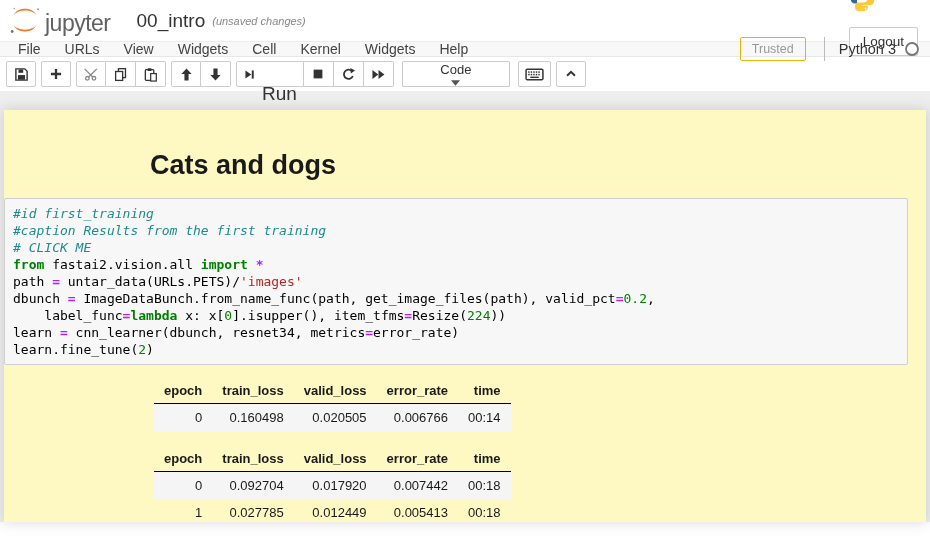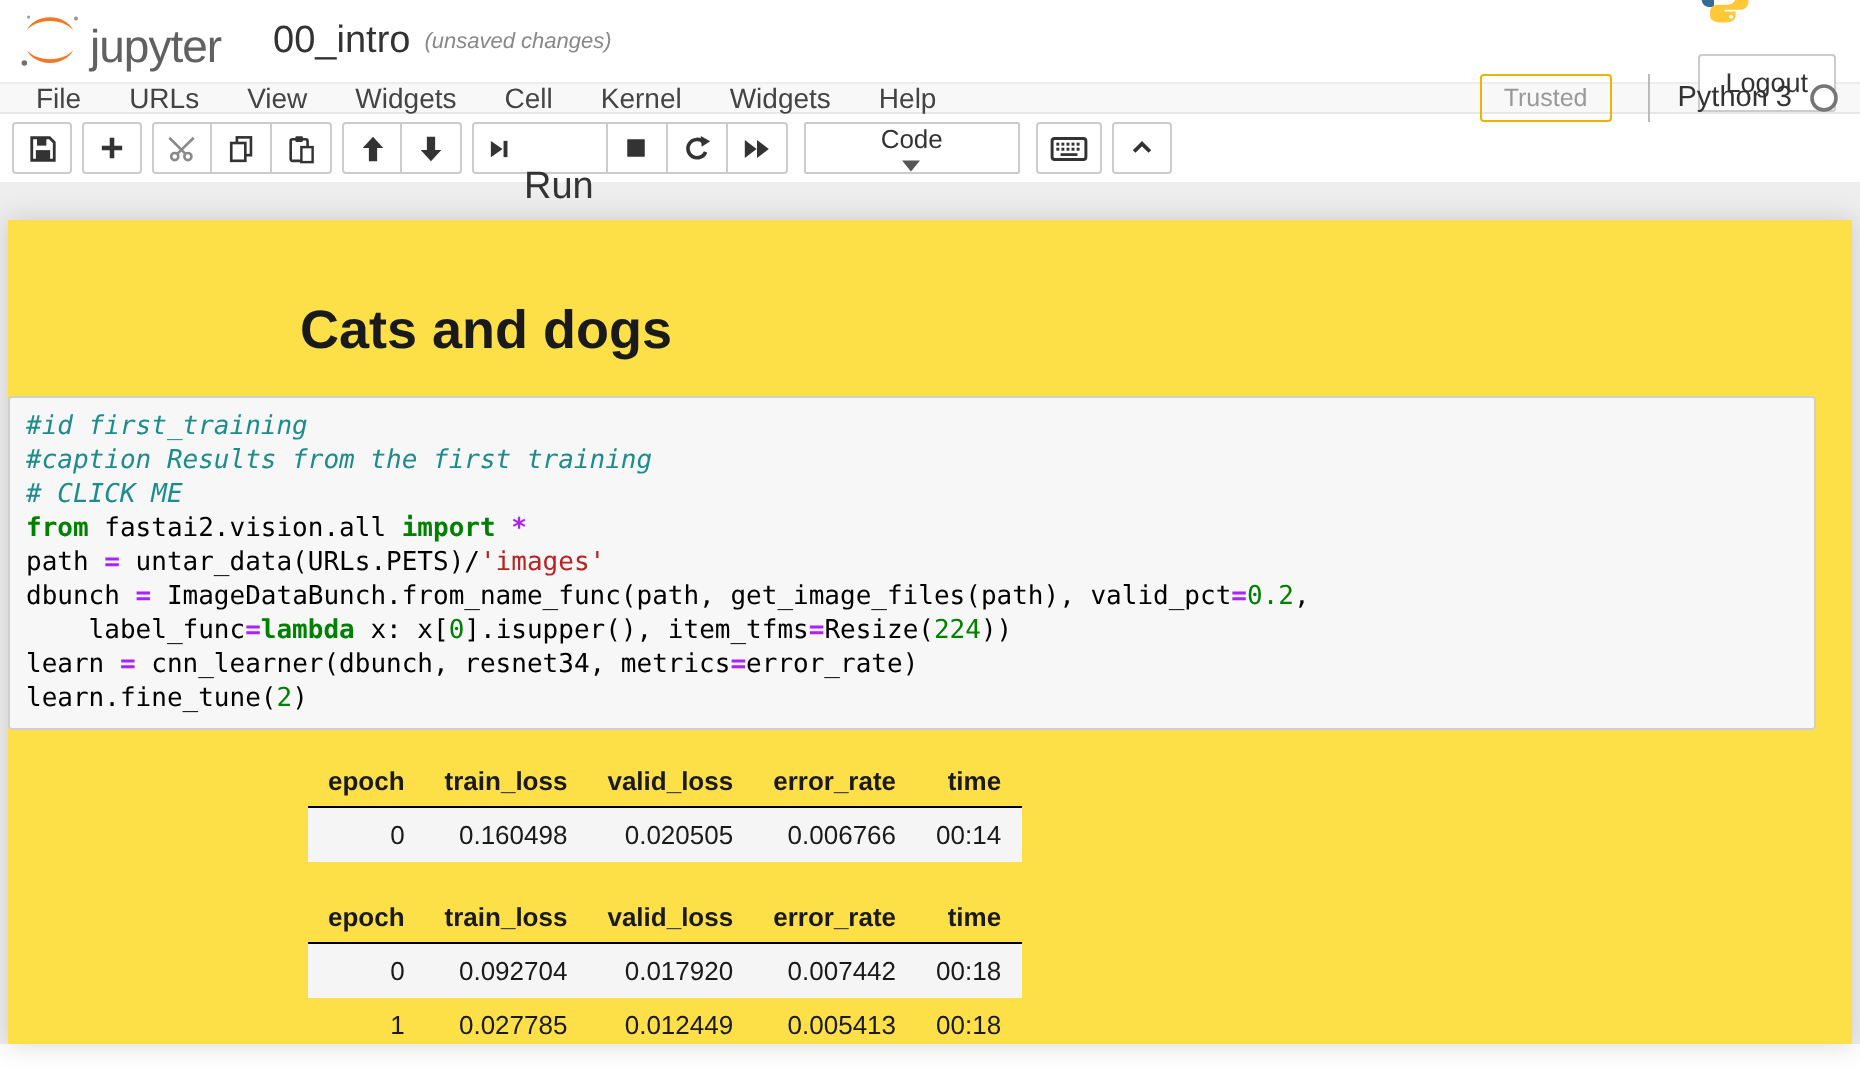--- a/index.html
+++ b/index.html
@@ -36,21 +36,21 @@
   .btn-group .tbtn:first-child { border-radius: 2px 0 0 2px; }
   .btn-group .tbtn:last-child { border-radius: 0 2px 2px 0; }
   .btn-group .tbtn:only-child { border-radius: 2px; }
   .run-label { font-size: 19px; margin-left: 6px; margin-top: 40px; }
   .cell-type-select { height: 26px; width: 108px; margin-left: 3px; background: #fff; border: 1px solid #ccc;
     border-radius: 1px; display: flex; align-items: center; justify-content: space-between;
     padding: 0 8px; font-size: 13px; color: #333; cursor: pointer; flex-direction: column; }
 
   
   .site { height: 431px; background: #eee; padding: 19px 4px 0 4px; }
-  .notebook-container { background: #fde047; height: 100%; box-shadow: 0 0 12px 1px rgba(87,87,87,0.2);
+  .notebook-container { background: #fef9c3; height: 100%; box-shadow: 0 0 12px 1px rgba(87,87,87,0.2);
     padding-top: 40px; overflow: hidden; }
 
   .md-cell { padding-left: 146px; margin-bottom: 17px; cursor: pointer; }
   .md-cell h1 { font-size: 27px; font-weight: bold; color: #1a1a1a; }
 
   .code-cell { display: flex; align-items: flex-start; padding-right: 18px; }
   .prompt { width: 146px; flex: none; text-align: right; padding: 7px 9px 0 0;
     font-family: "DejaVu Sans Mono", monospace; font-size: 13px; color: #303F9F; }
   .input-area { flex: 1; background: #f7f7f7; border: 1px solid #cfcfcf; border-radius: 2px;
     padding: 6px 8px; font-family: "DejaVu Sans Mono", monospace; font-size: 13px; line-height: 17px;

